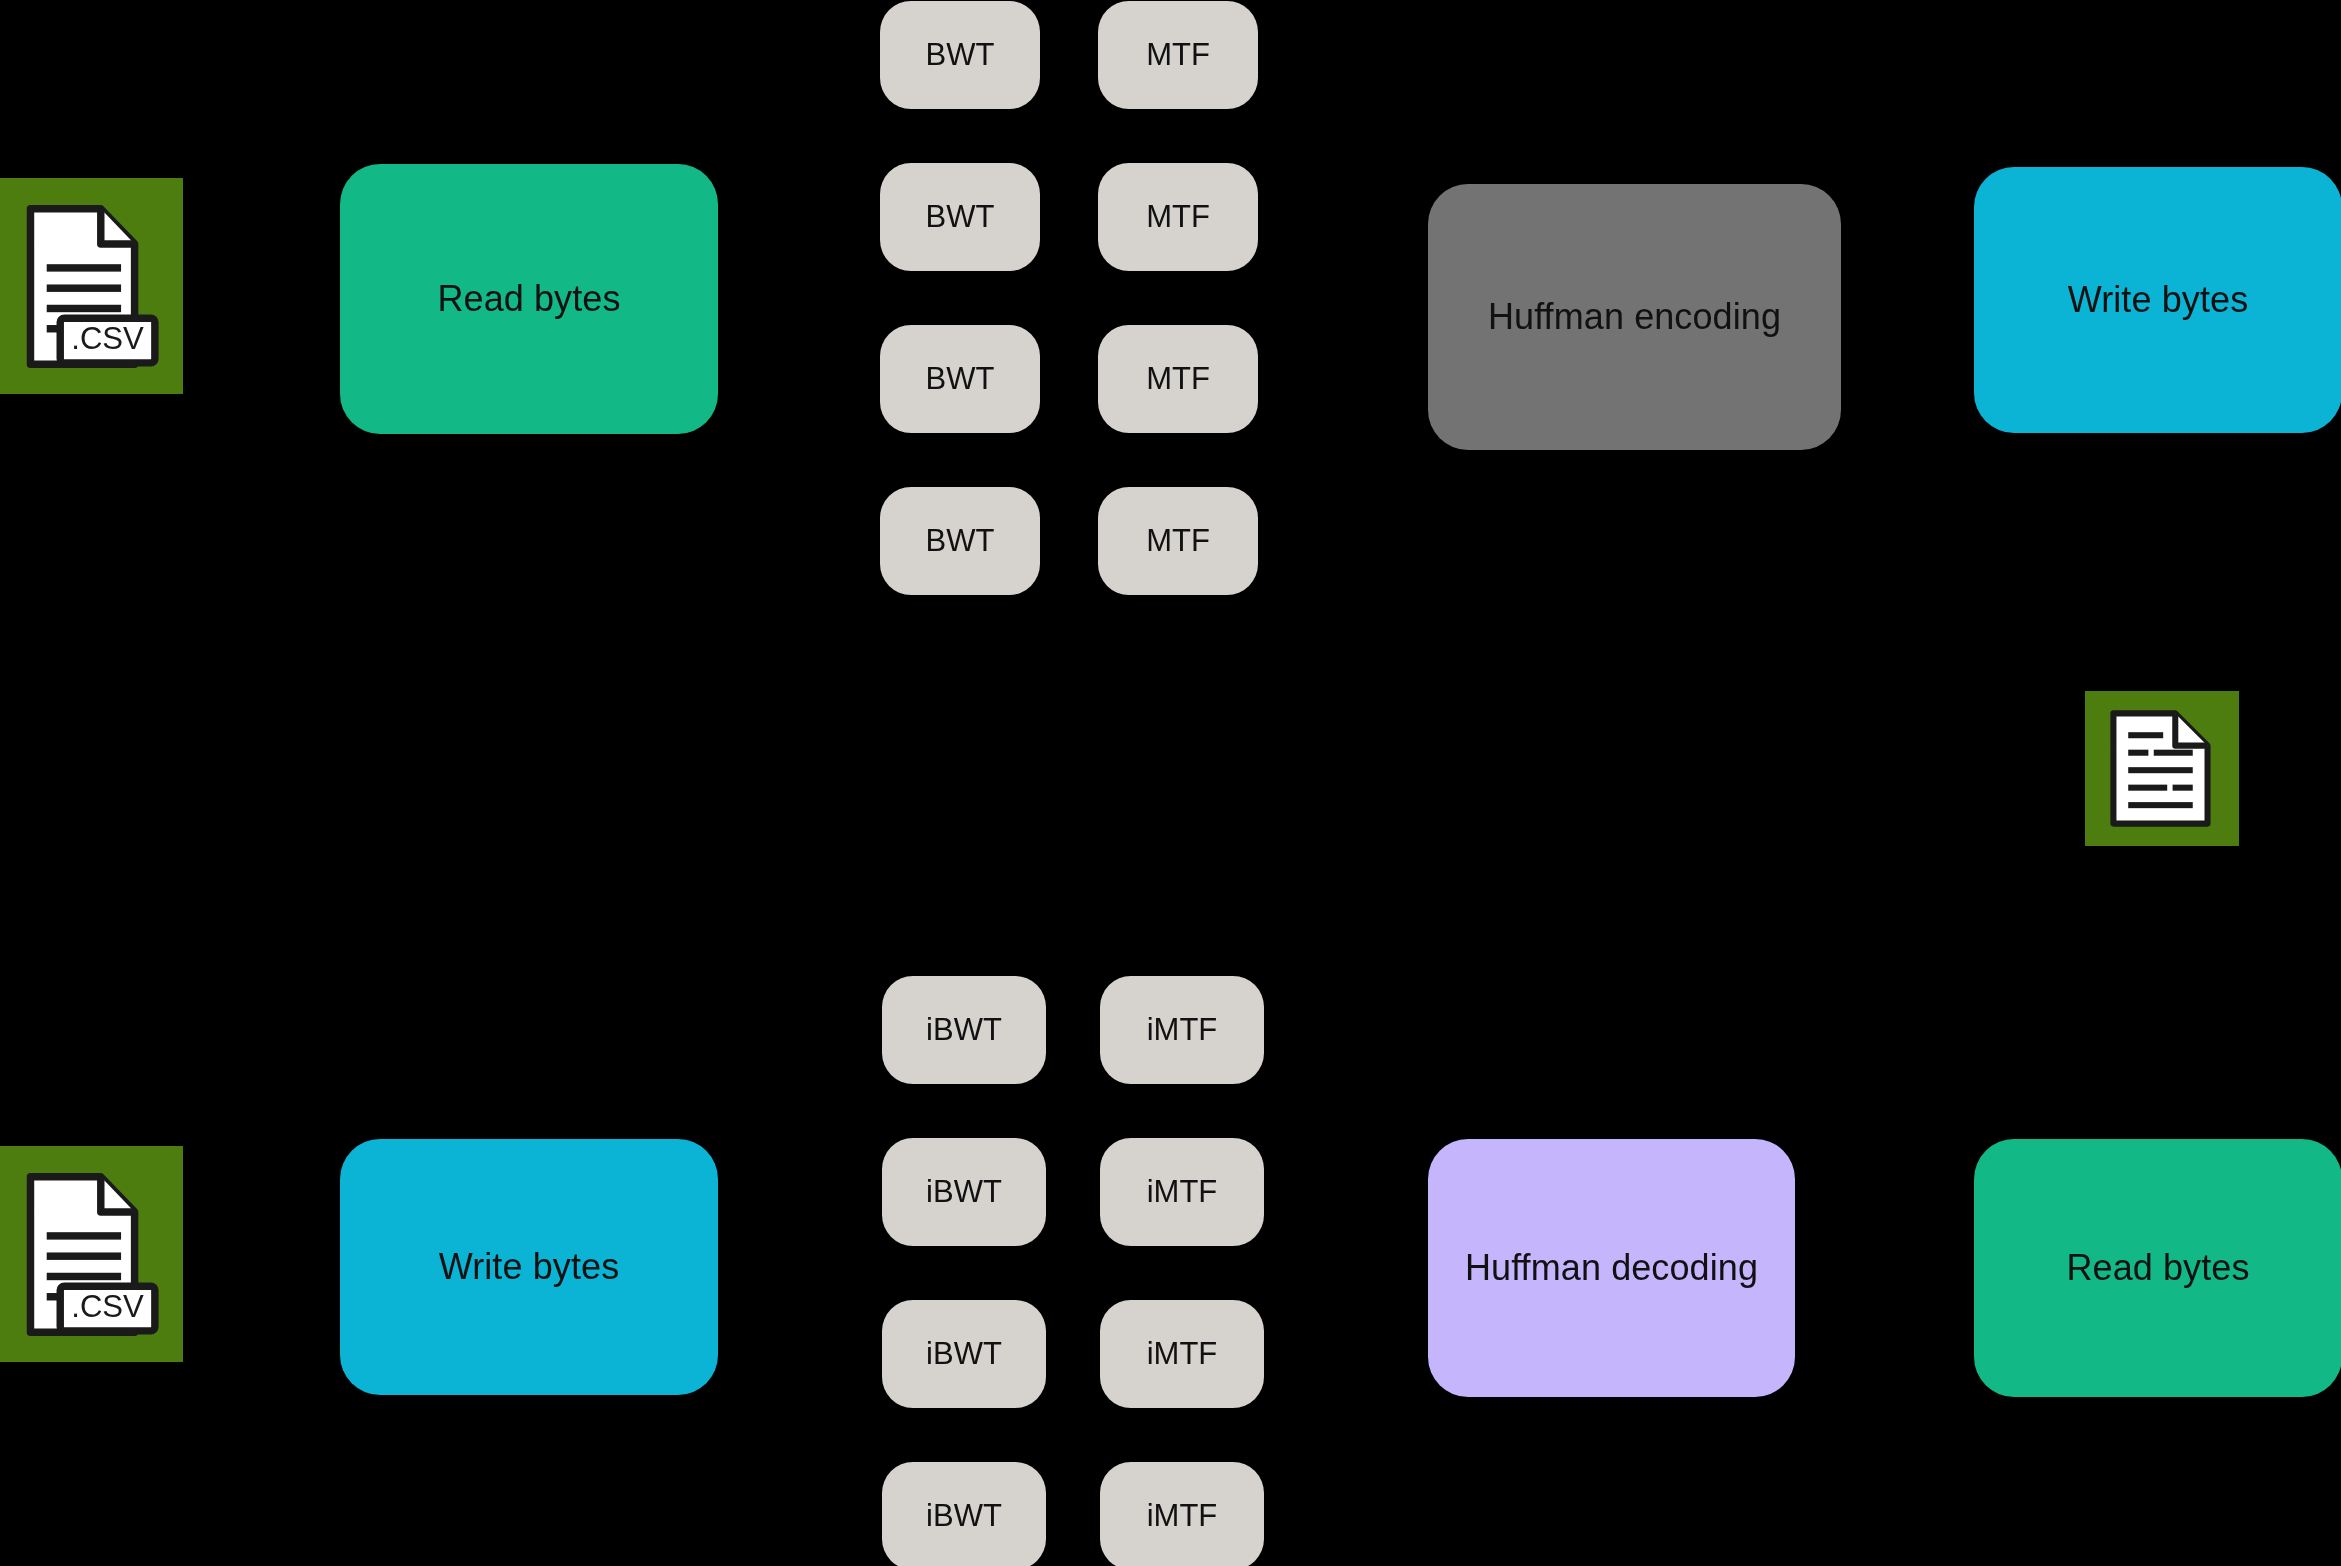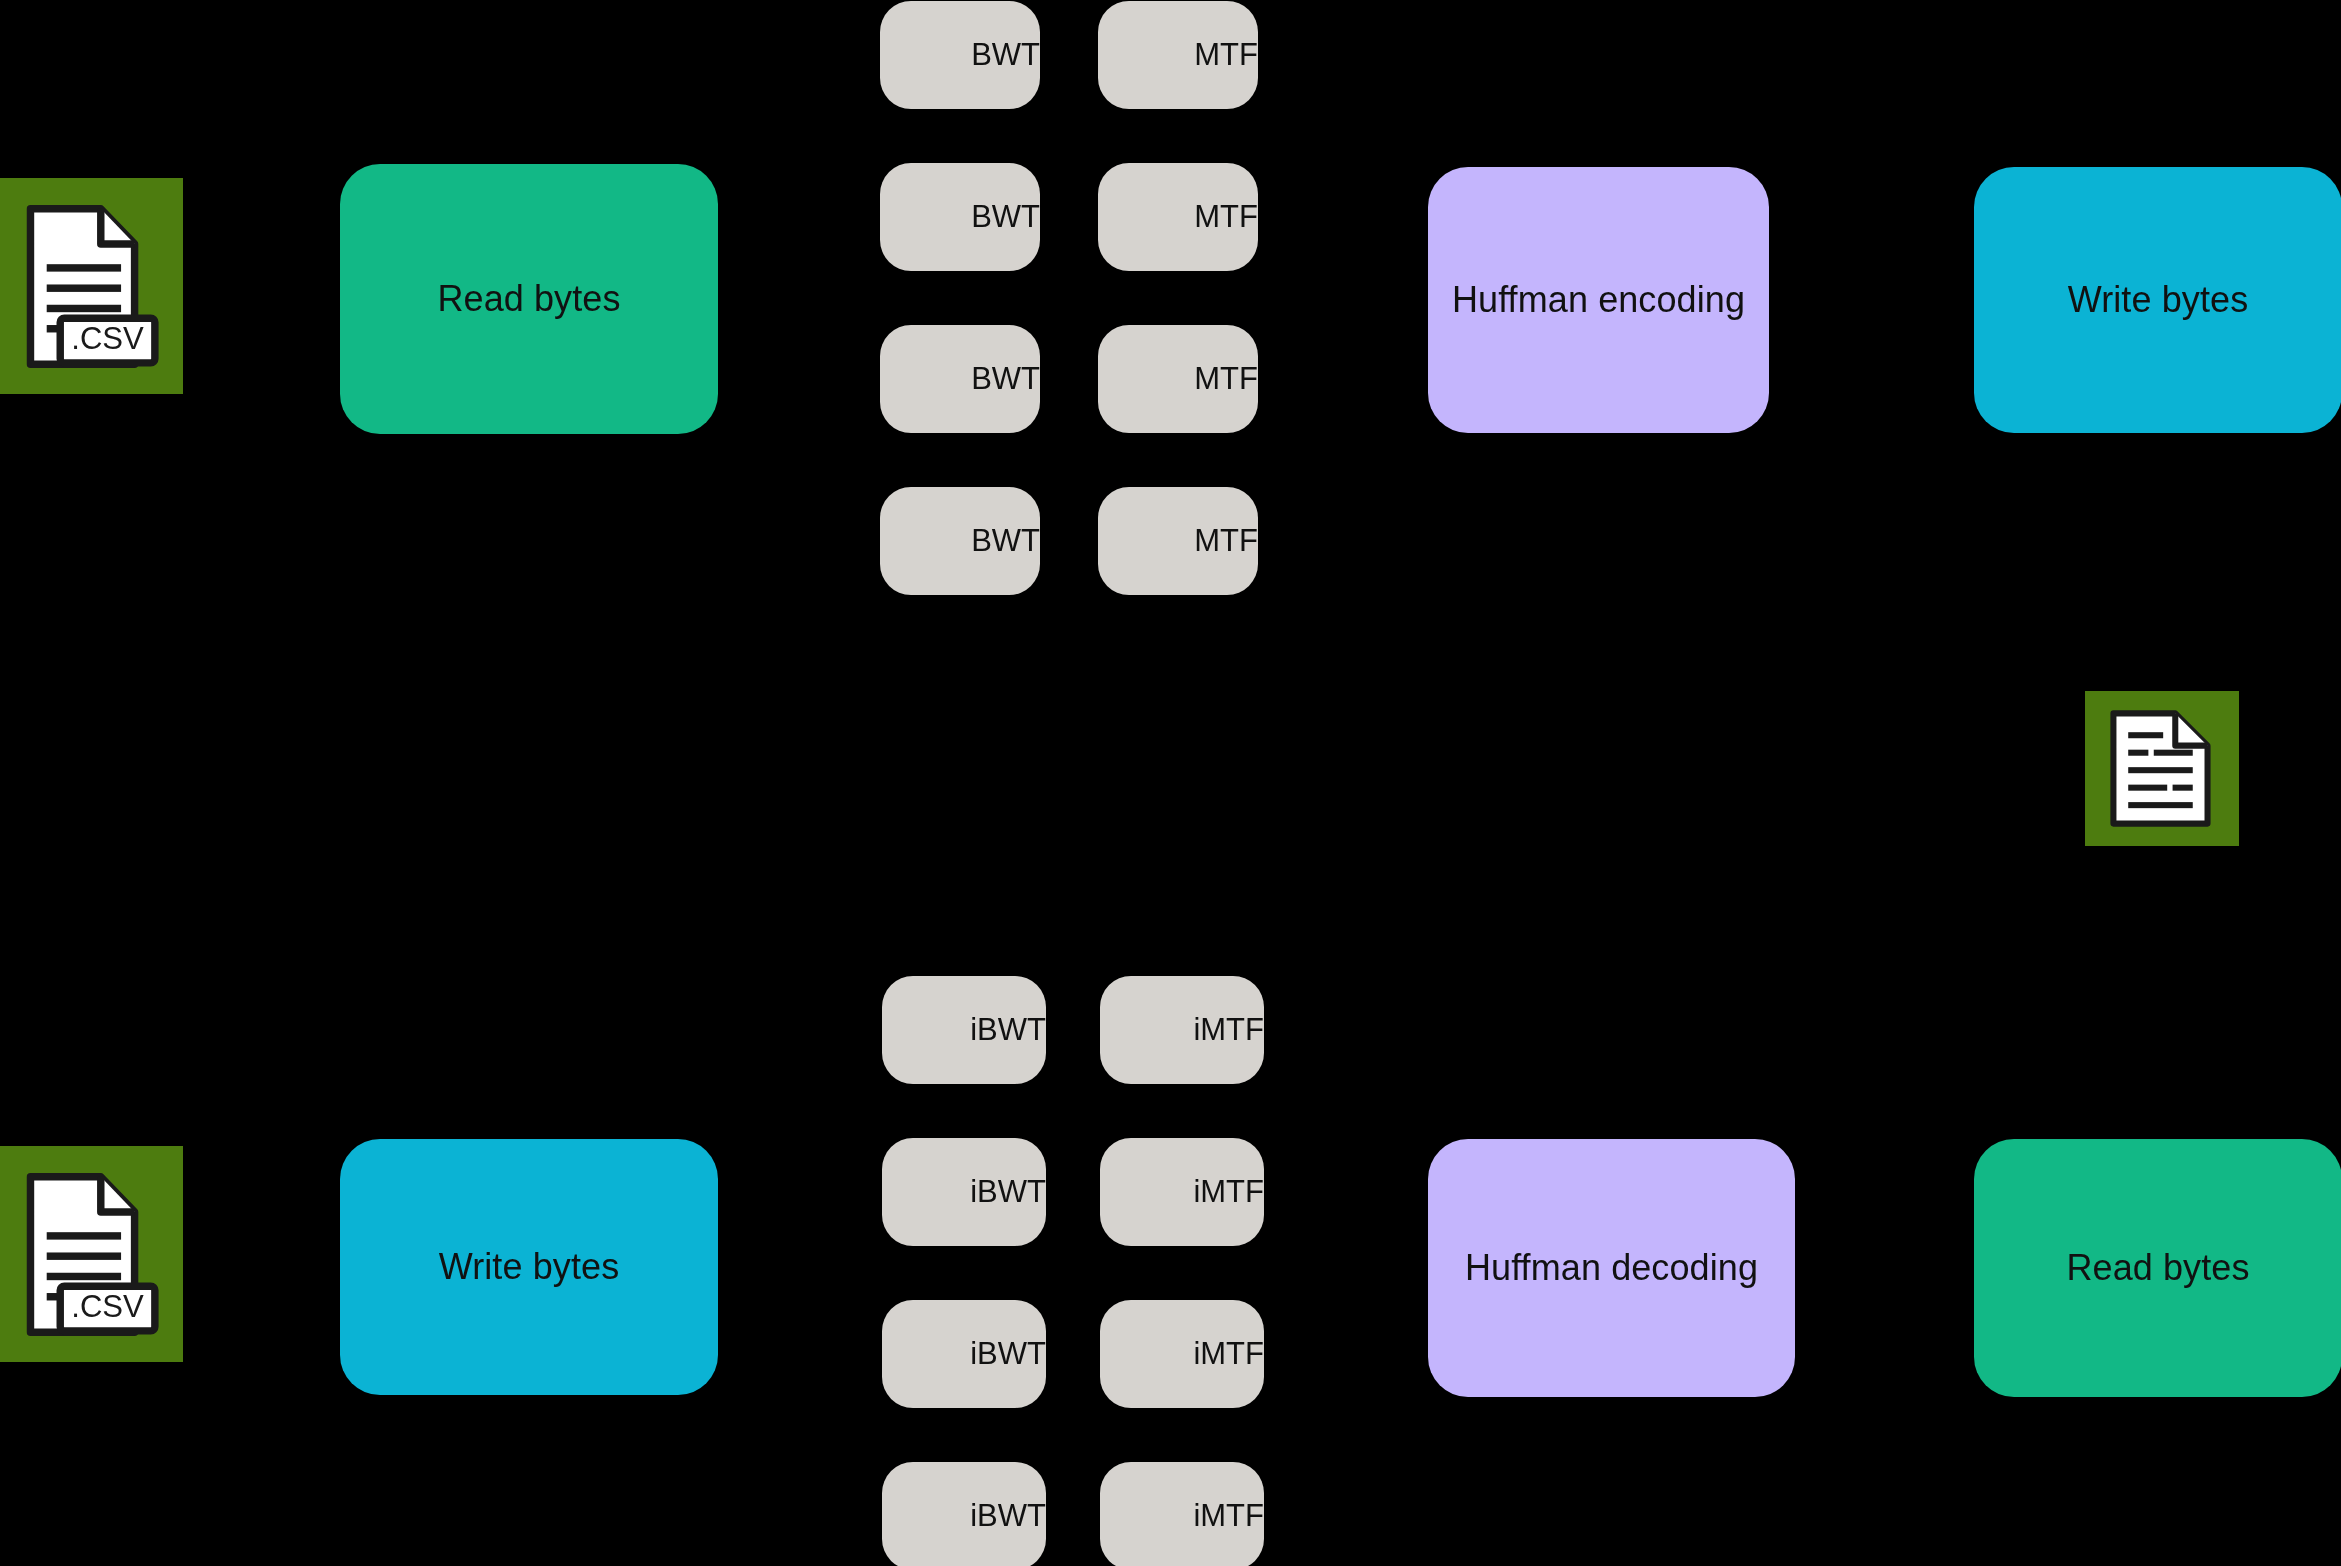--- a/index.html
+++ b/index.html
@@ -36,21 +36,21 @@
     letter-spacing: 0.1px;
     line-height: 1.15;
     white-space: nowrap;
   }
 
   
   .pill {
     position: absolute;
     display: flex;
     align-items: center;
-    justify-content: flex-end;
+    justify-content: center;
     border-radius: 31px;
     box-sizing: border-box;
   }
   .pill-label {
     font-size: 31px;
     color: #111111;
     font-weight: 400;
     line-height: 1.1;
     white-space: nowrap;
   }
@@ -107,21 +107,21 @@
   <div class="pill" style="left:1098px; top:163px; width:160px; height:108px; background:#D6D3CF;">
     <span class="pill-label">MTF</span>
   </div>
   <div class="pill" style="left:1098px; top:325px; width:160px; height:108px; background:#D6D3CF;">
     <span class="pill-label">MTF</span>
   </div>
   <div class="pill" style="left:1098px; top:487px; width:160px; height:108px; background:#D6D3CF;">
     <span class="pill-label">MTF</span>
   </div>
 
-  <div class="proc-box" style="left:1428px; top:167px; width:341px; height:266px; background:#c4b5fd;">
+  <div class="proc-box" style="left:1428px; top:184px; width:413px; height:266px; background:#737373;">
     <span class="proc-label">Huffman encoding</span>
   </div>
 
   <div class="proc-box" style="left:1974px; top:167px; width:368px; height:266px; background:#0BB3D4;">
     <span class="proc-label">Write bytes</span>
   </div>
 
   <div class="icon-tile" style="left:2085px; top:691px; width:154px; height:155px;">
     <svg width="115" height="121" viewBox="0 0 170 180">
       <path d="M12 8 L104 8 L152 56 L152 172 L12 172 Z" fill="#ffffff" stroke="#1a1a1a" stroke-width="9" stroke-linejoin="round"></path>

